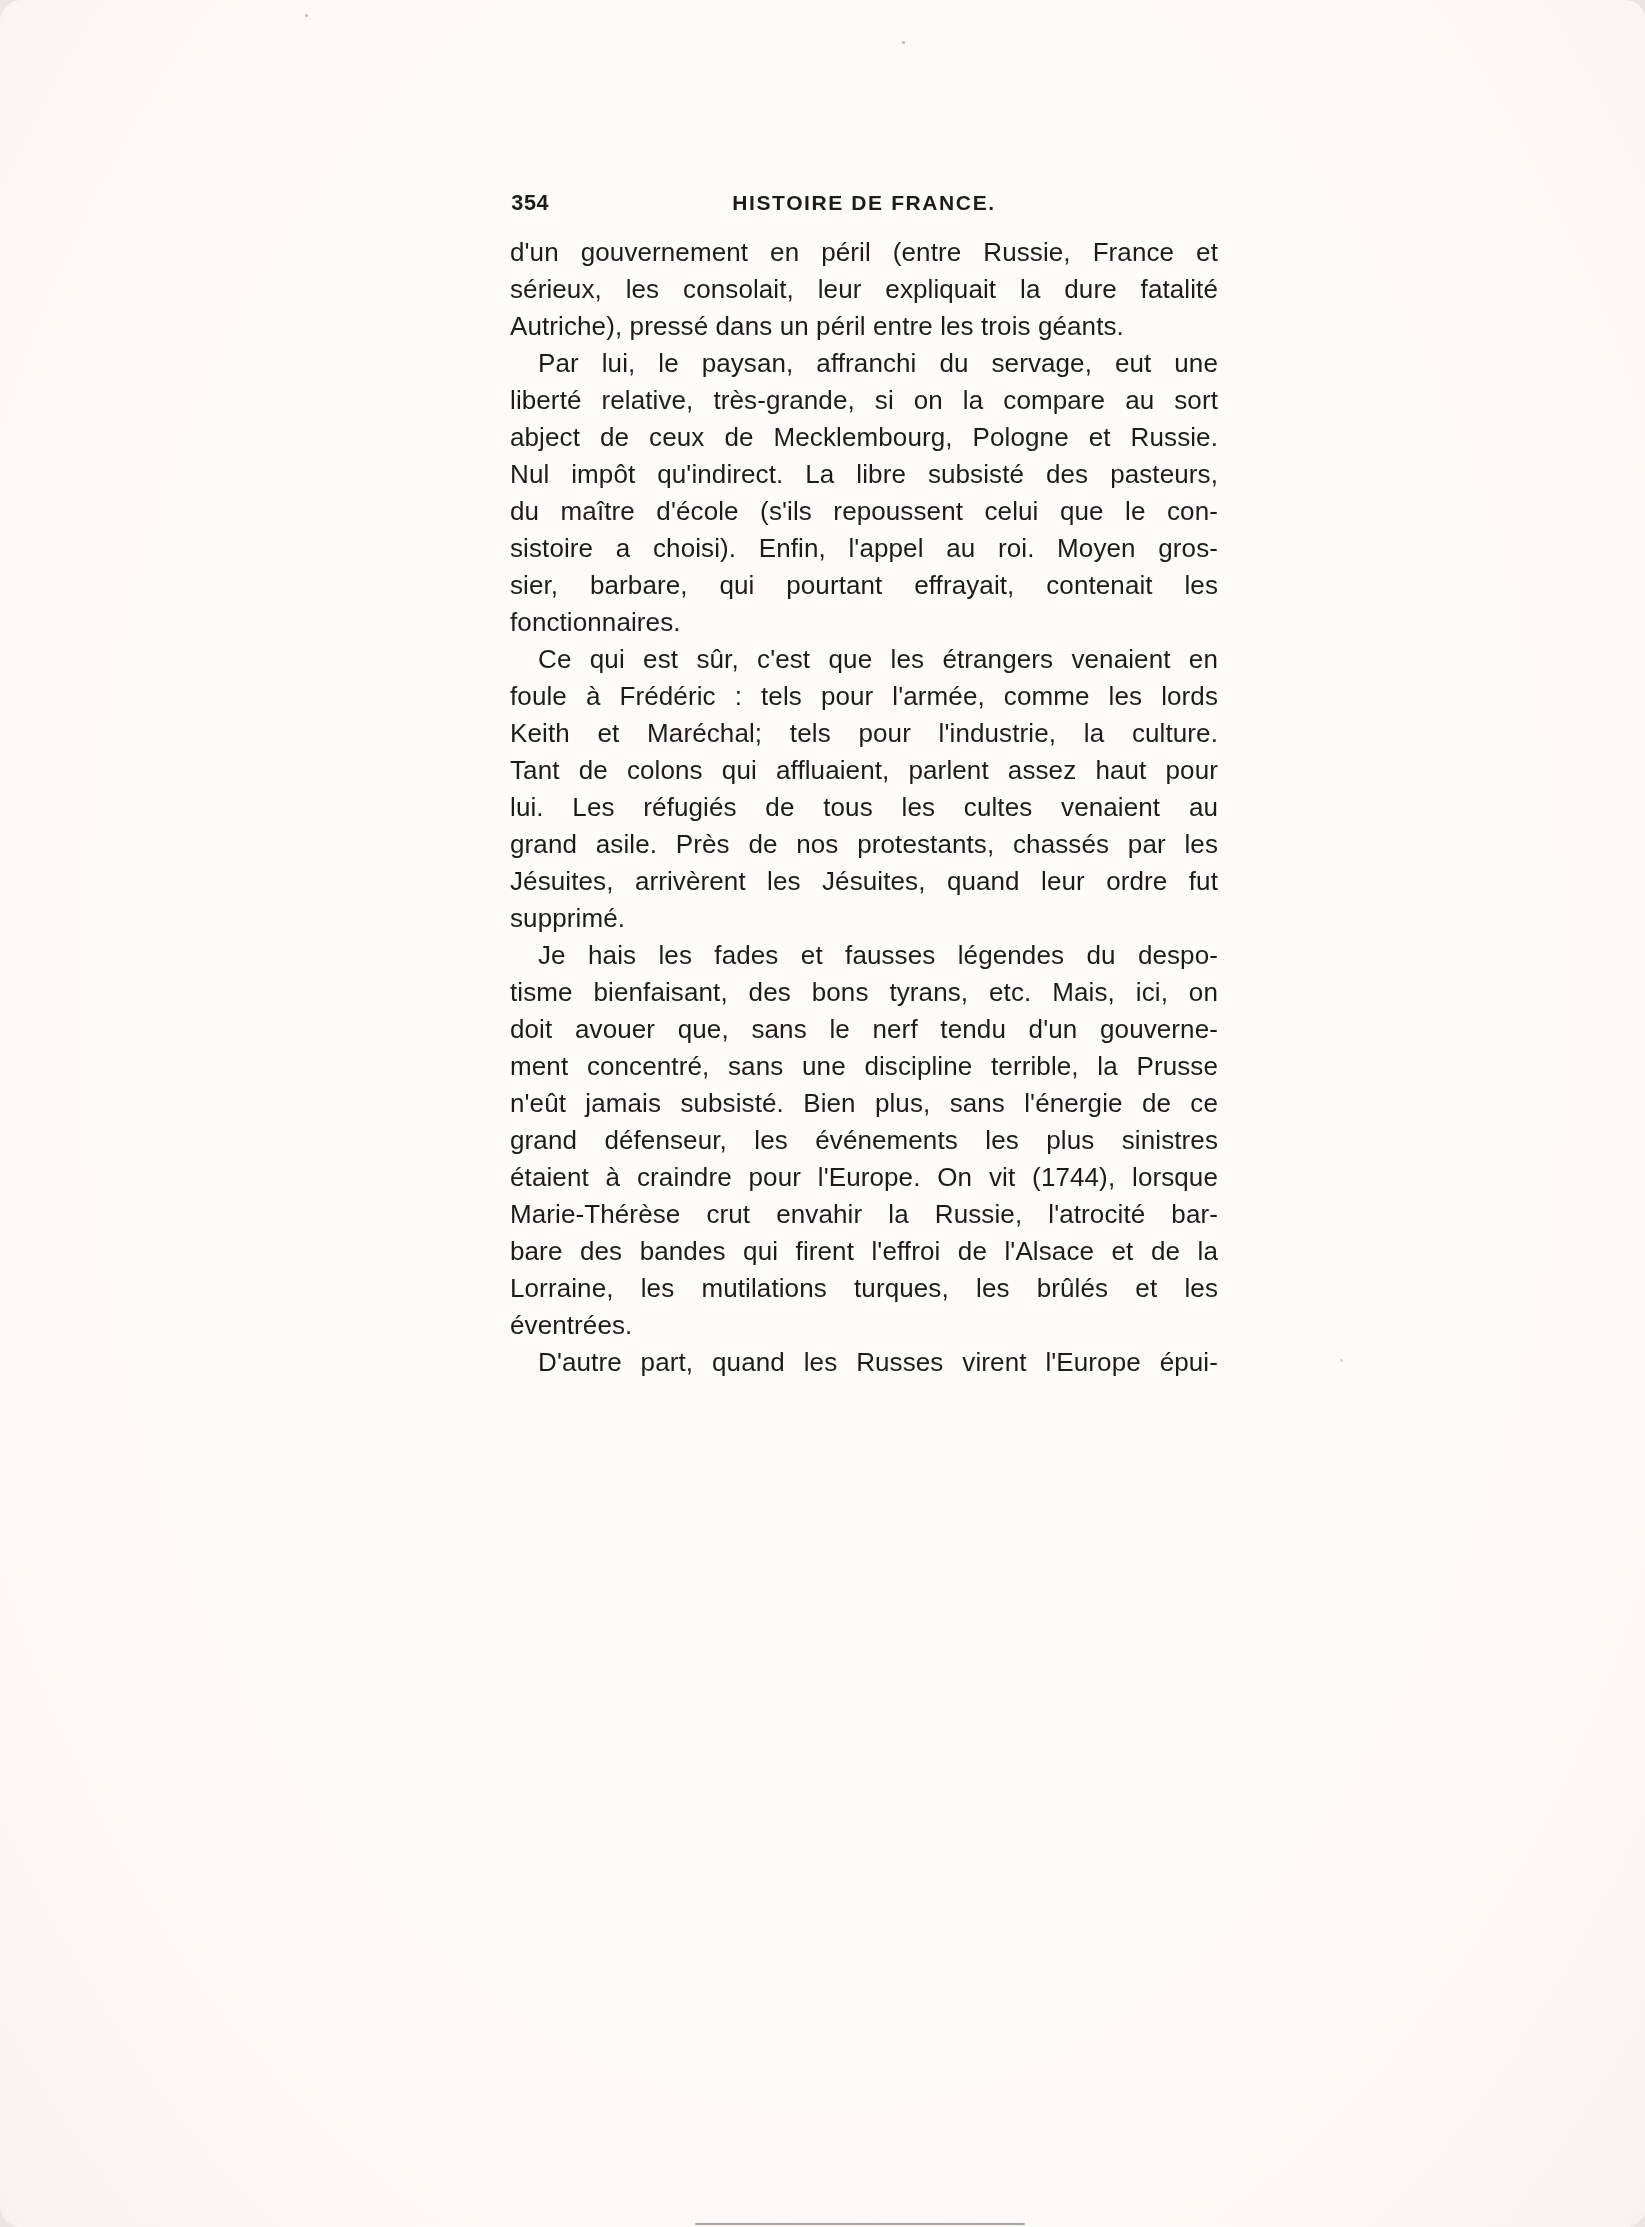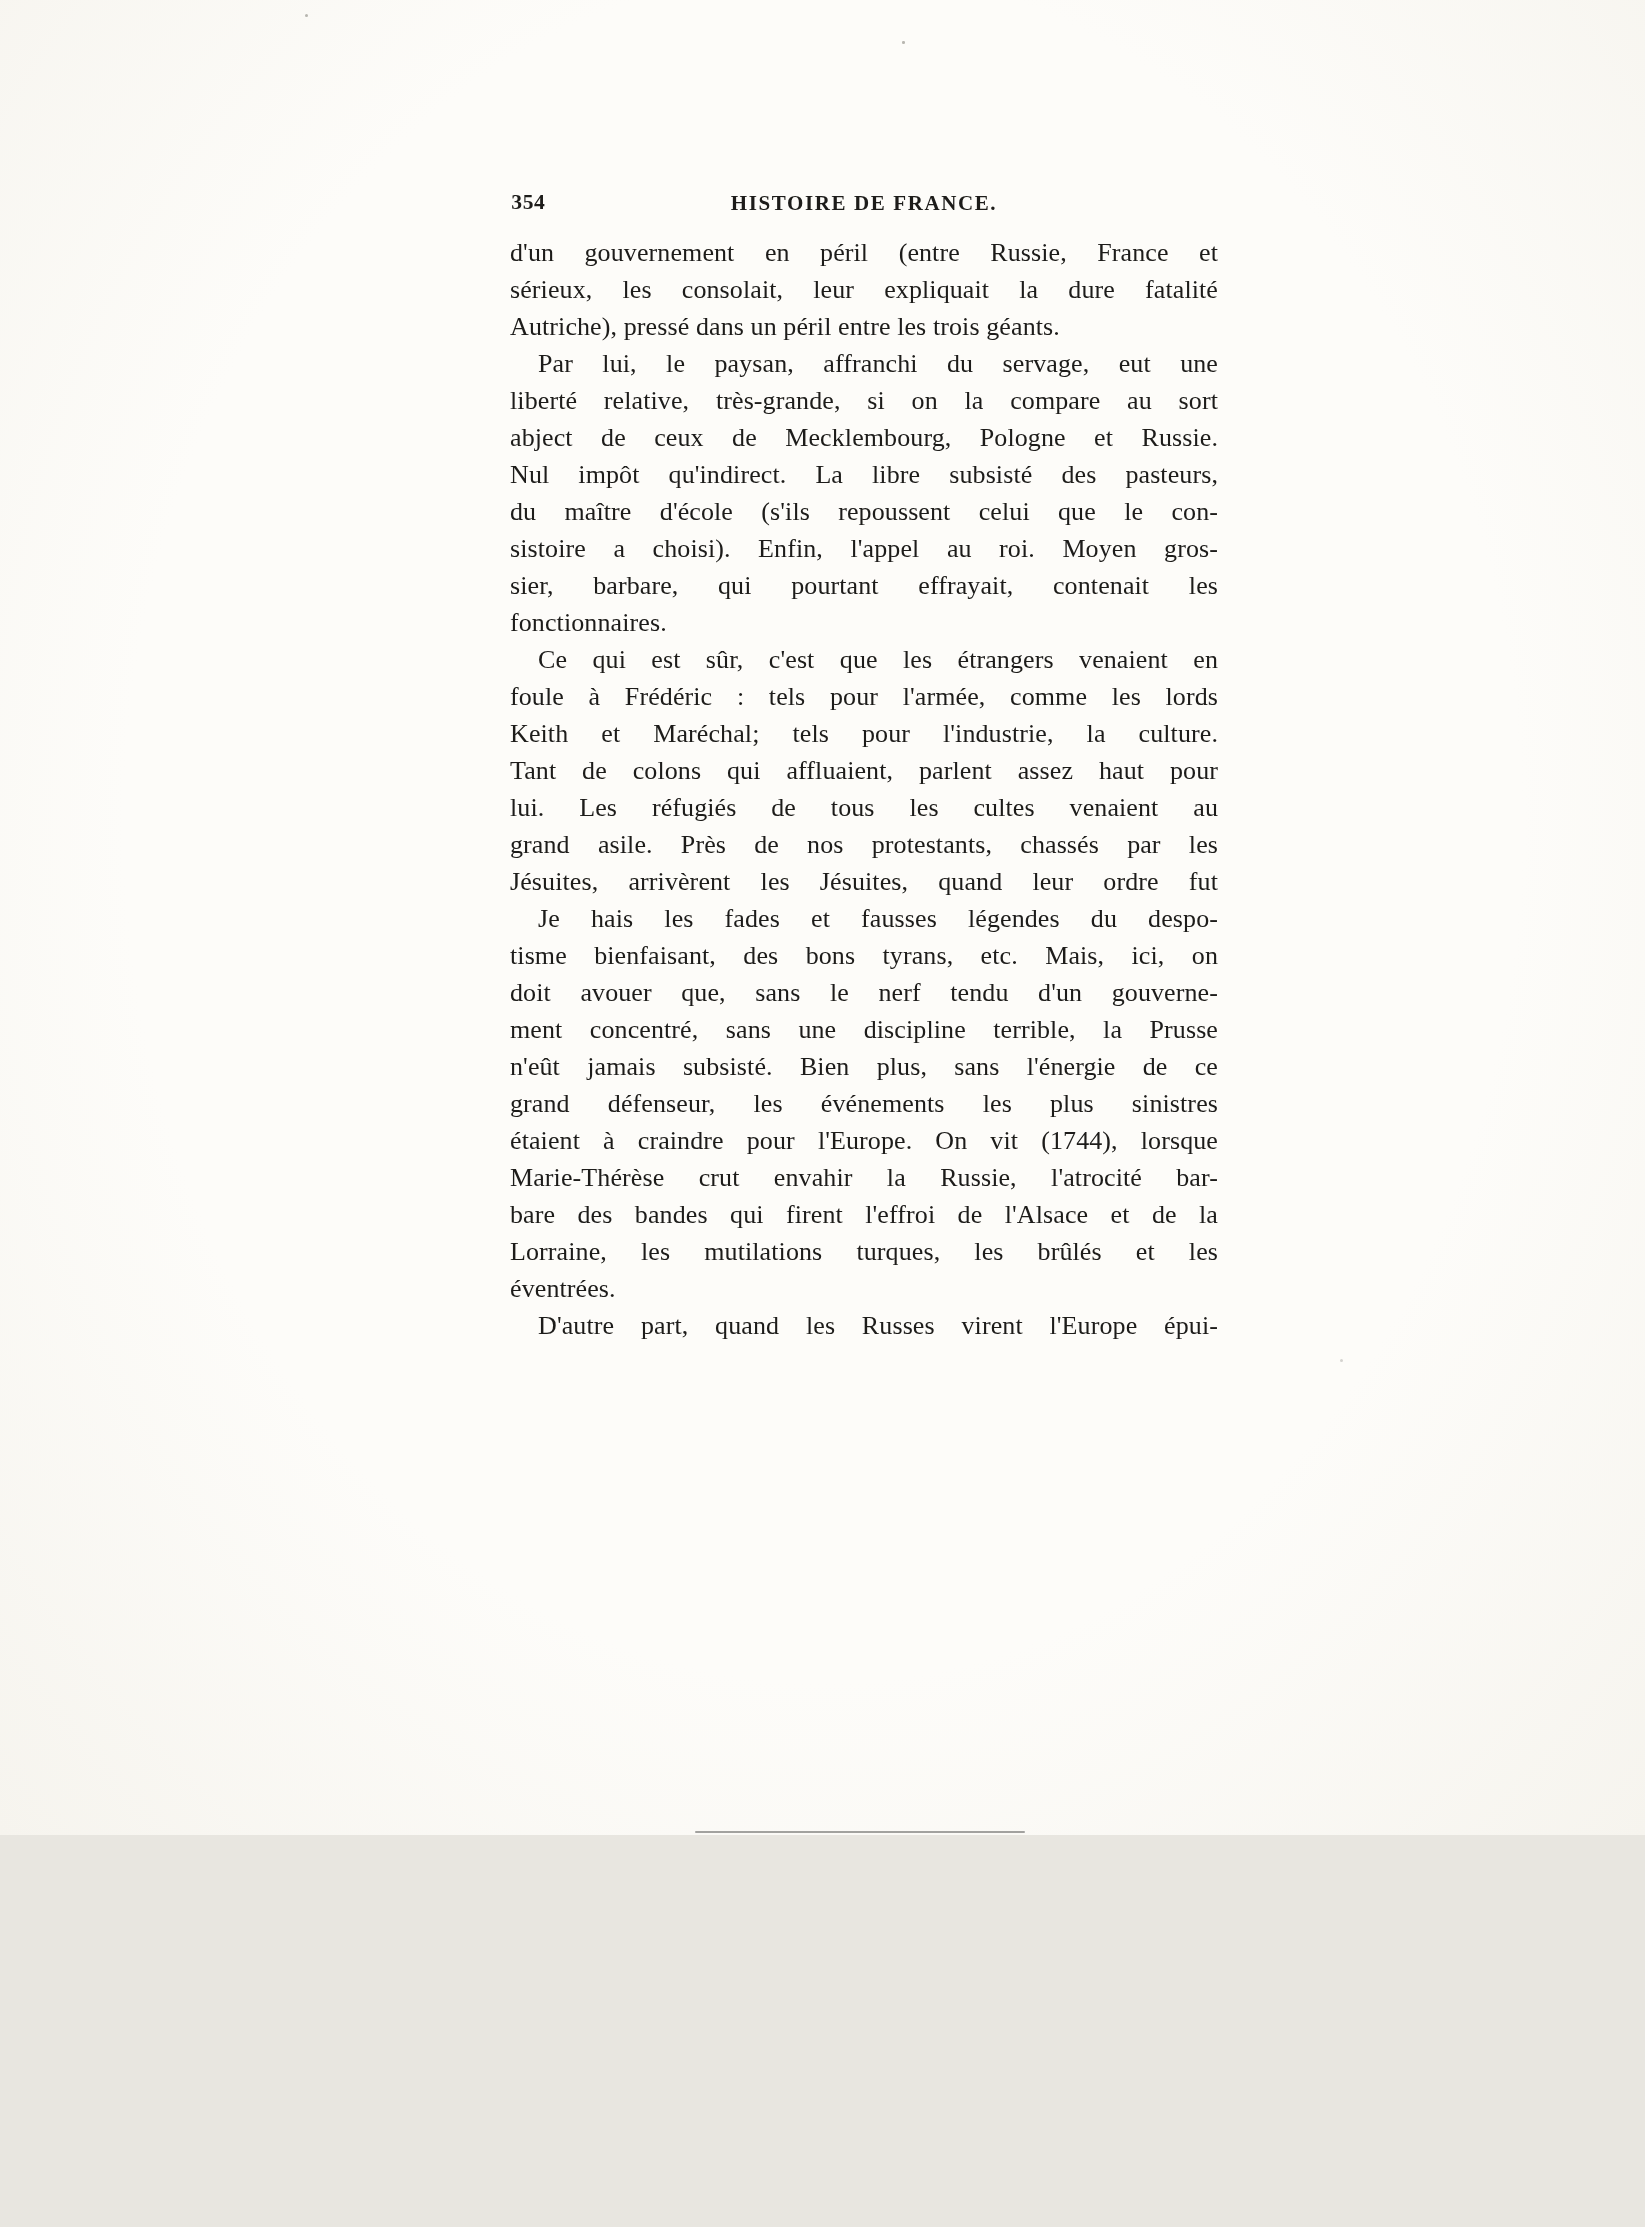--- a/index.html
+++ b/index.html
@@ -3,26 +3,27 @@
 <meta charset="utf-8">
 <style>
   html, body {
     margin: 0;
     padding: 0;
     background: #e8e6e0;
   }
   .page {
     position: relative;
     width: 1646px;
-    height: 1835px;
+    height: 2227px;
     background: #fcfbf7;
     background-image: radial-gradient(ellipse at 50% 45%, #fdfcf9 60%, #f6f4ee 100%);
     overflow: hidden;
-    font-family: Liberation Serif, serif;
+    font-family: Liberation Sans, sans-serif;
     color: #1d1c1a;
+    border-radius: 21px;
   }
   .text-block {
     position: absolute;
     left: 510px;
     top: 189px;
     width: 708px;
   }
   .running-head {
     position: relative;
     height: 28px;
@@ -113,20 +114,21 @@
           <div class="line para-end">fonctionnaires.</div>
         </div>
         <div class="paragraph">
           <div class="line indent">Ce qui est sûr, c'est que les étrangers venaient en</div>
           <div class="line">foule à Frédéric : tels pour l'armée, comme les lords</div>
           <div class="line">Keith et Maréchal; tels pour l'industrie, la culture.</div>
           <div class="line">Tant de colons qui affluaient, parlent assez haut pour</div>
           <div class="line">lui. Les réfugiés de tous les cultes venaient au</div>
           <div class="line">grand asile. Près de nos protestants, chassés par les</div>
           <div class="line">Jésuites, arrivèrent les Jésuites, quand leur ordre fut</div>
+          <div class="line para-end">supprimé.</div>
         </div>
         <div class="paragraph">
           <div class="line indent">Je hais les fades et fausses légendes du despo-</div>
           <div class="line">tisme bienfaisant, des bons tyrans, etc. Mais, ici, on</div>
           <div class="line">doit avouer que, sans le nerf tendu d'un gouverne-</div>
           <div class="line">ment concentré, sans une discipline terrible, la Prusse</div>
           <div class="line">n'eût jamais subsisté. Bien plus, sans l'énergie de ce</div>
           <div class="line">grand défenseur, les événements les plus sinistres</div>
           <div class="line">étaient à craindre pour l'Europe. On vit (1744), lorsque</div>
           <div class="line">Marie-Thérèse crut envahir la Russie, l'atrocité bar-</div>

